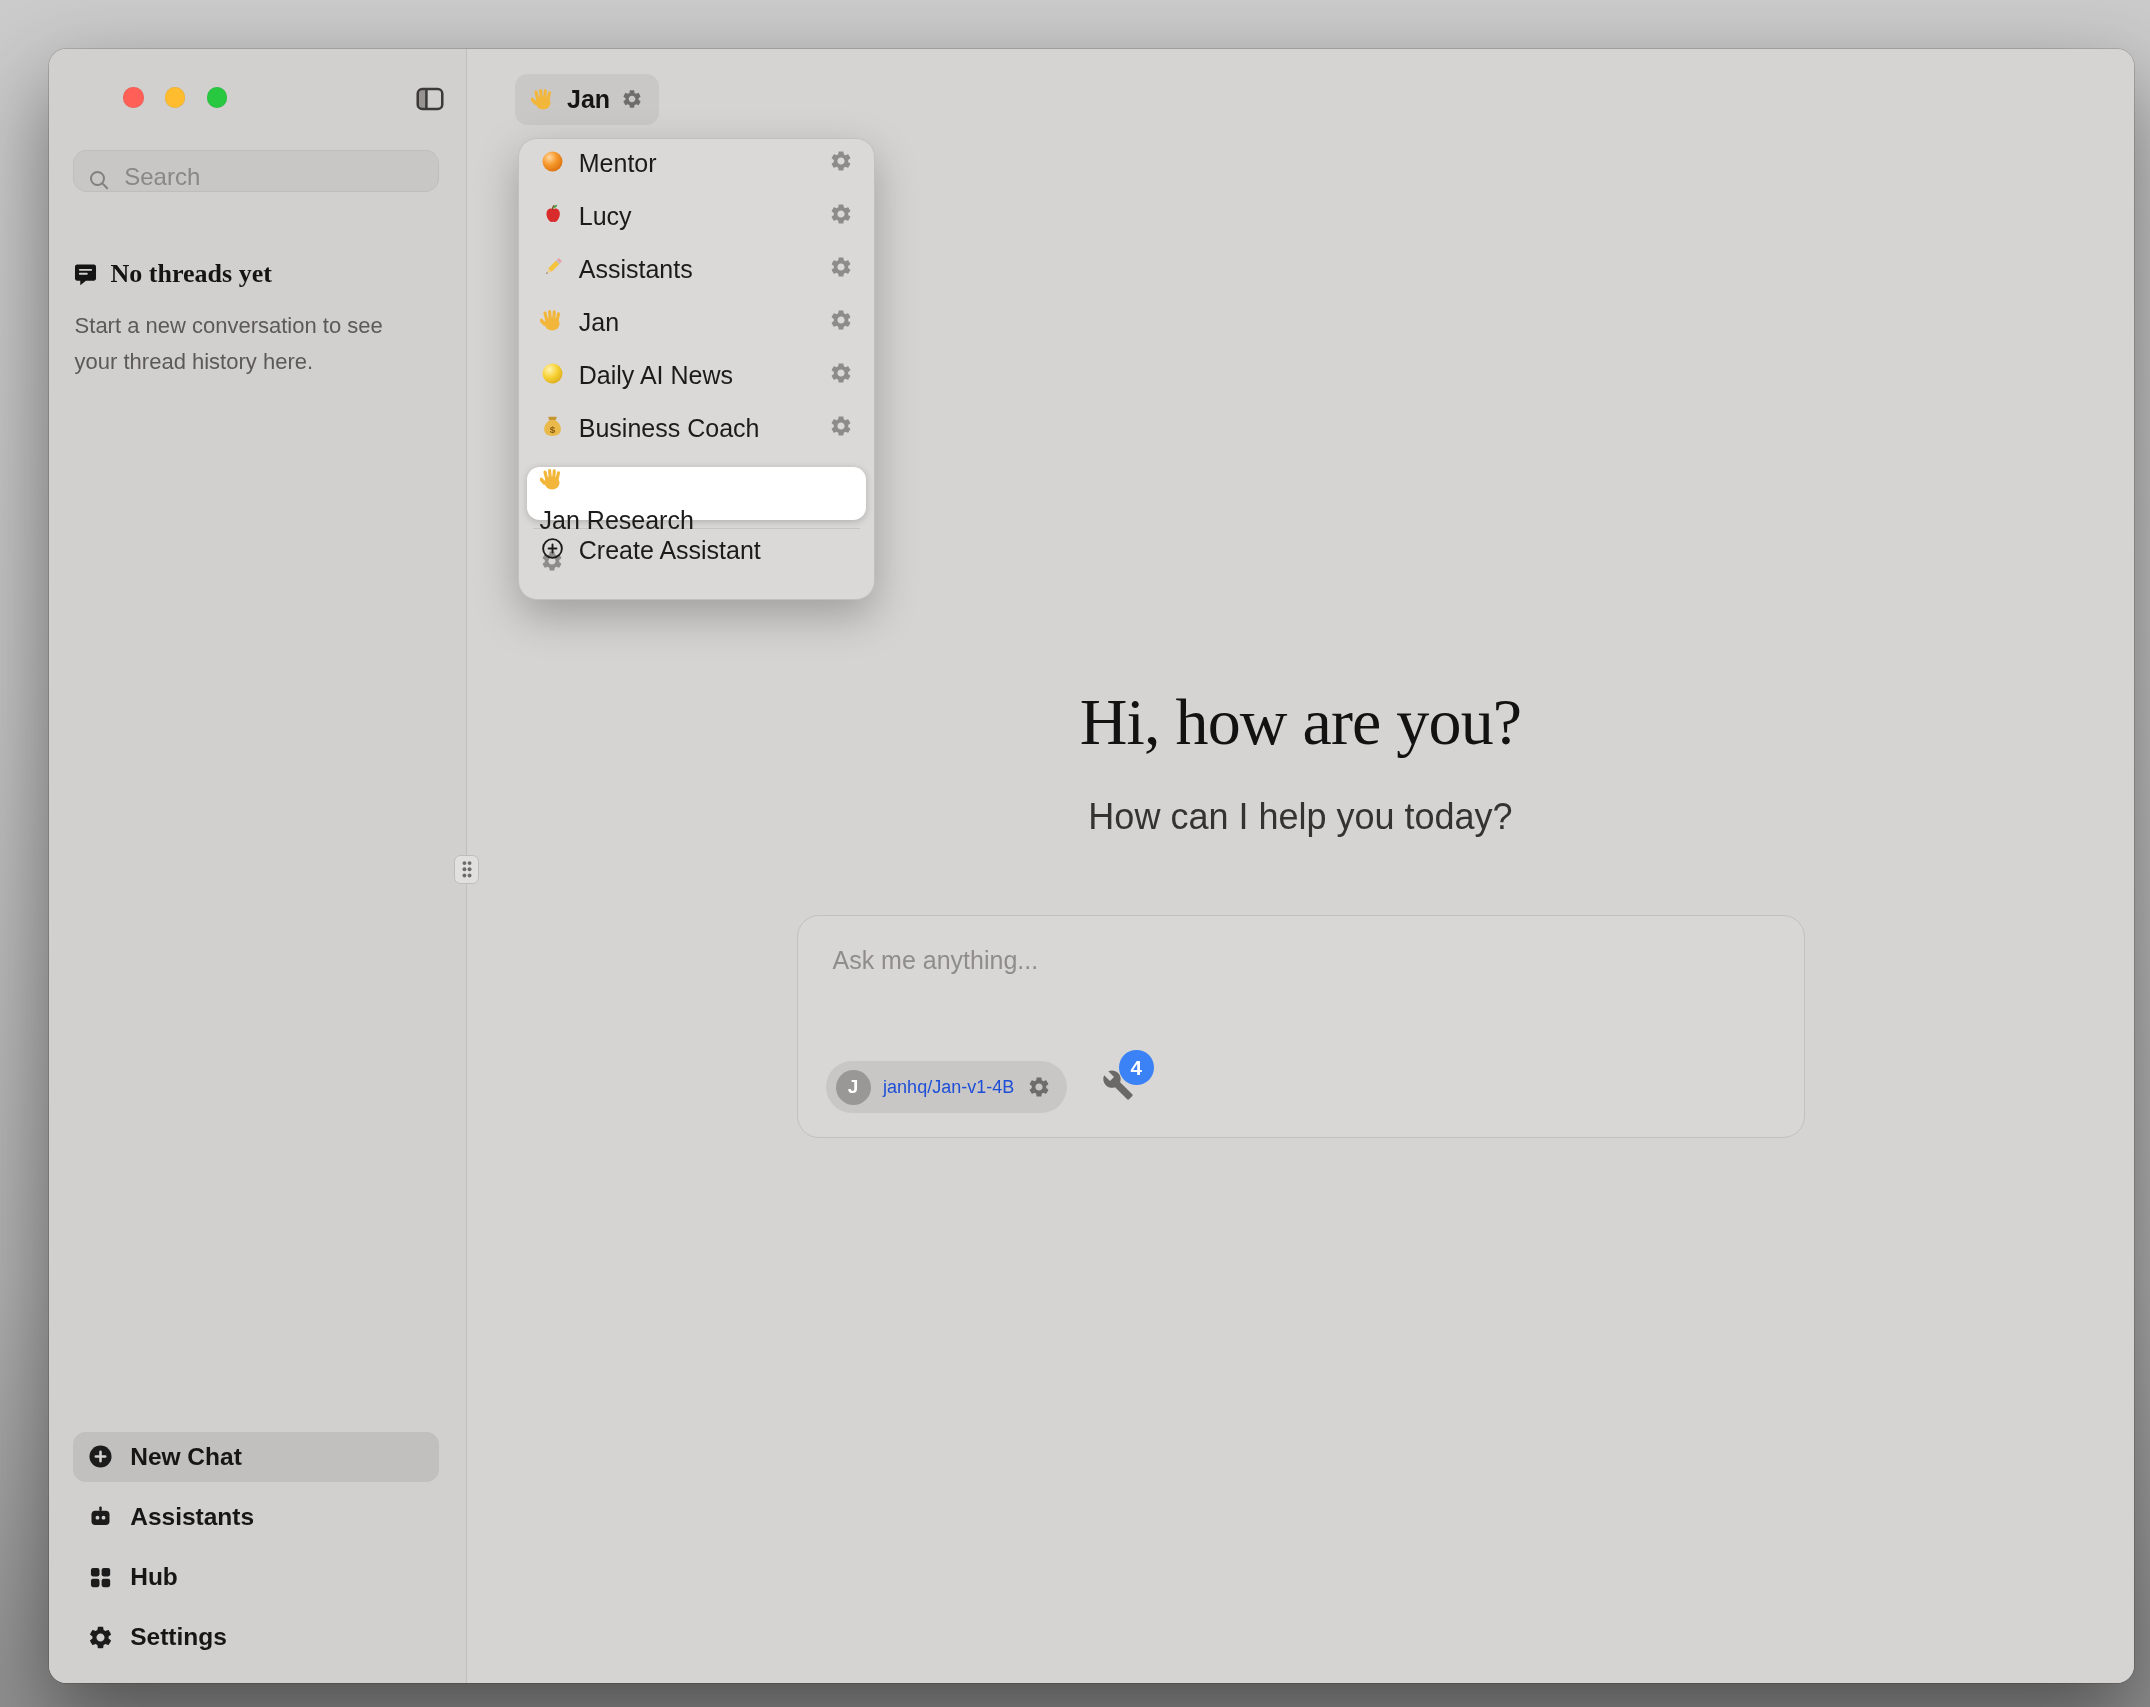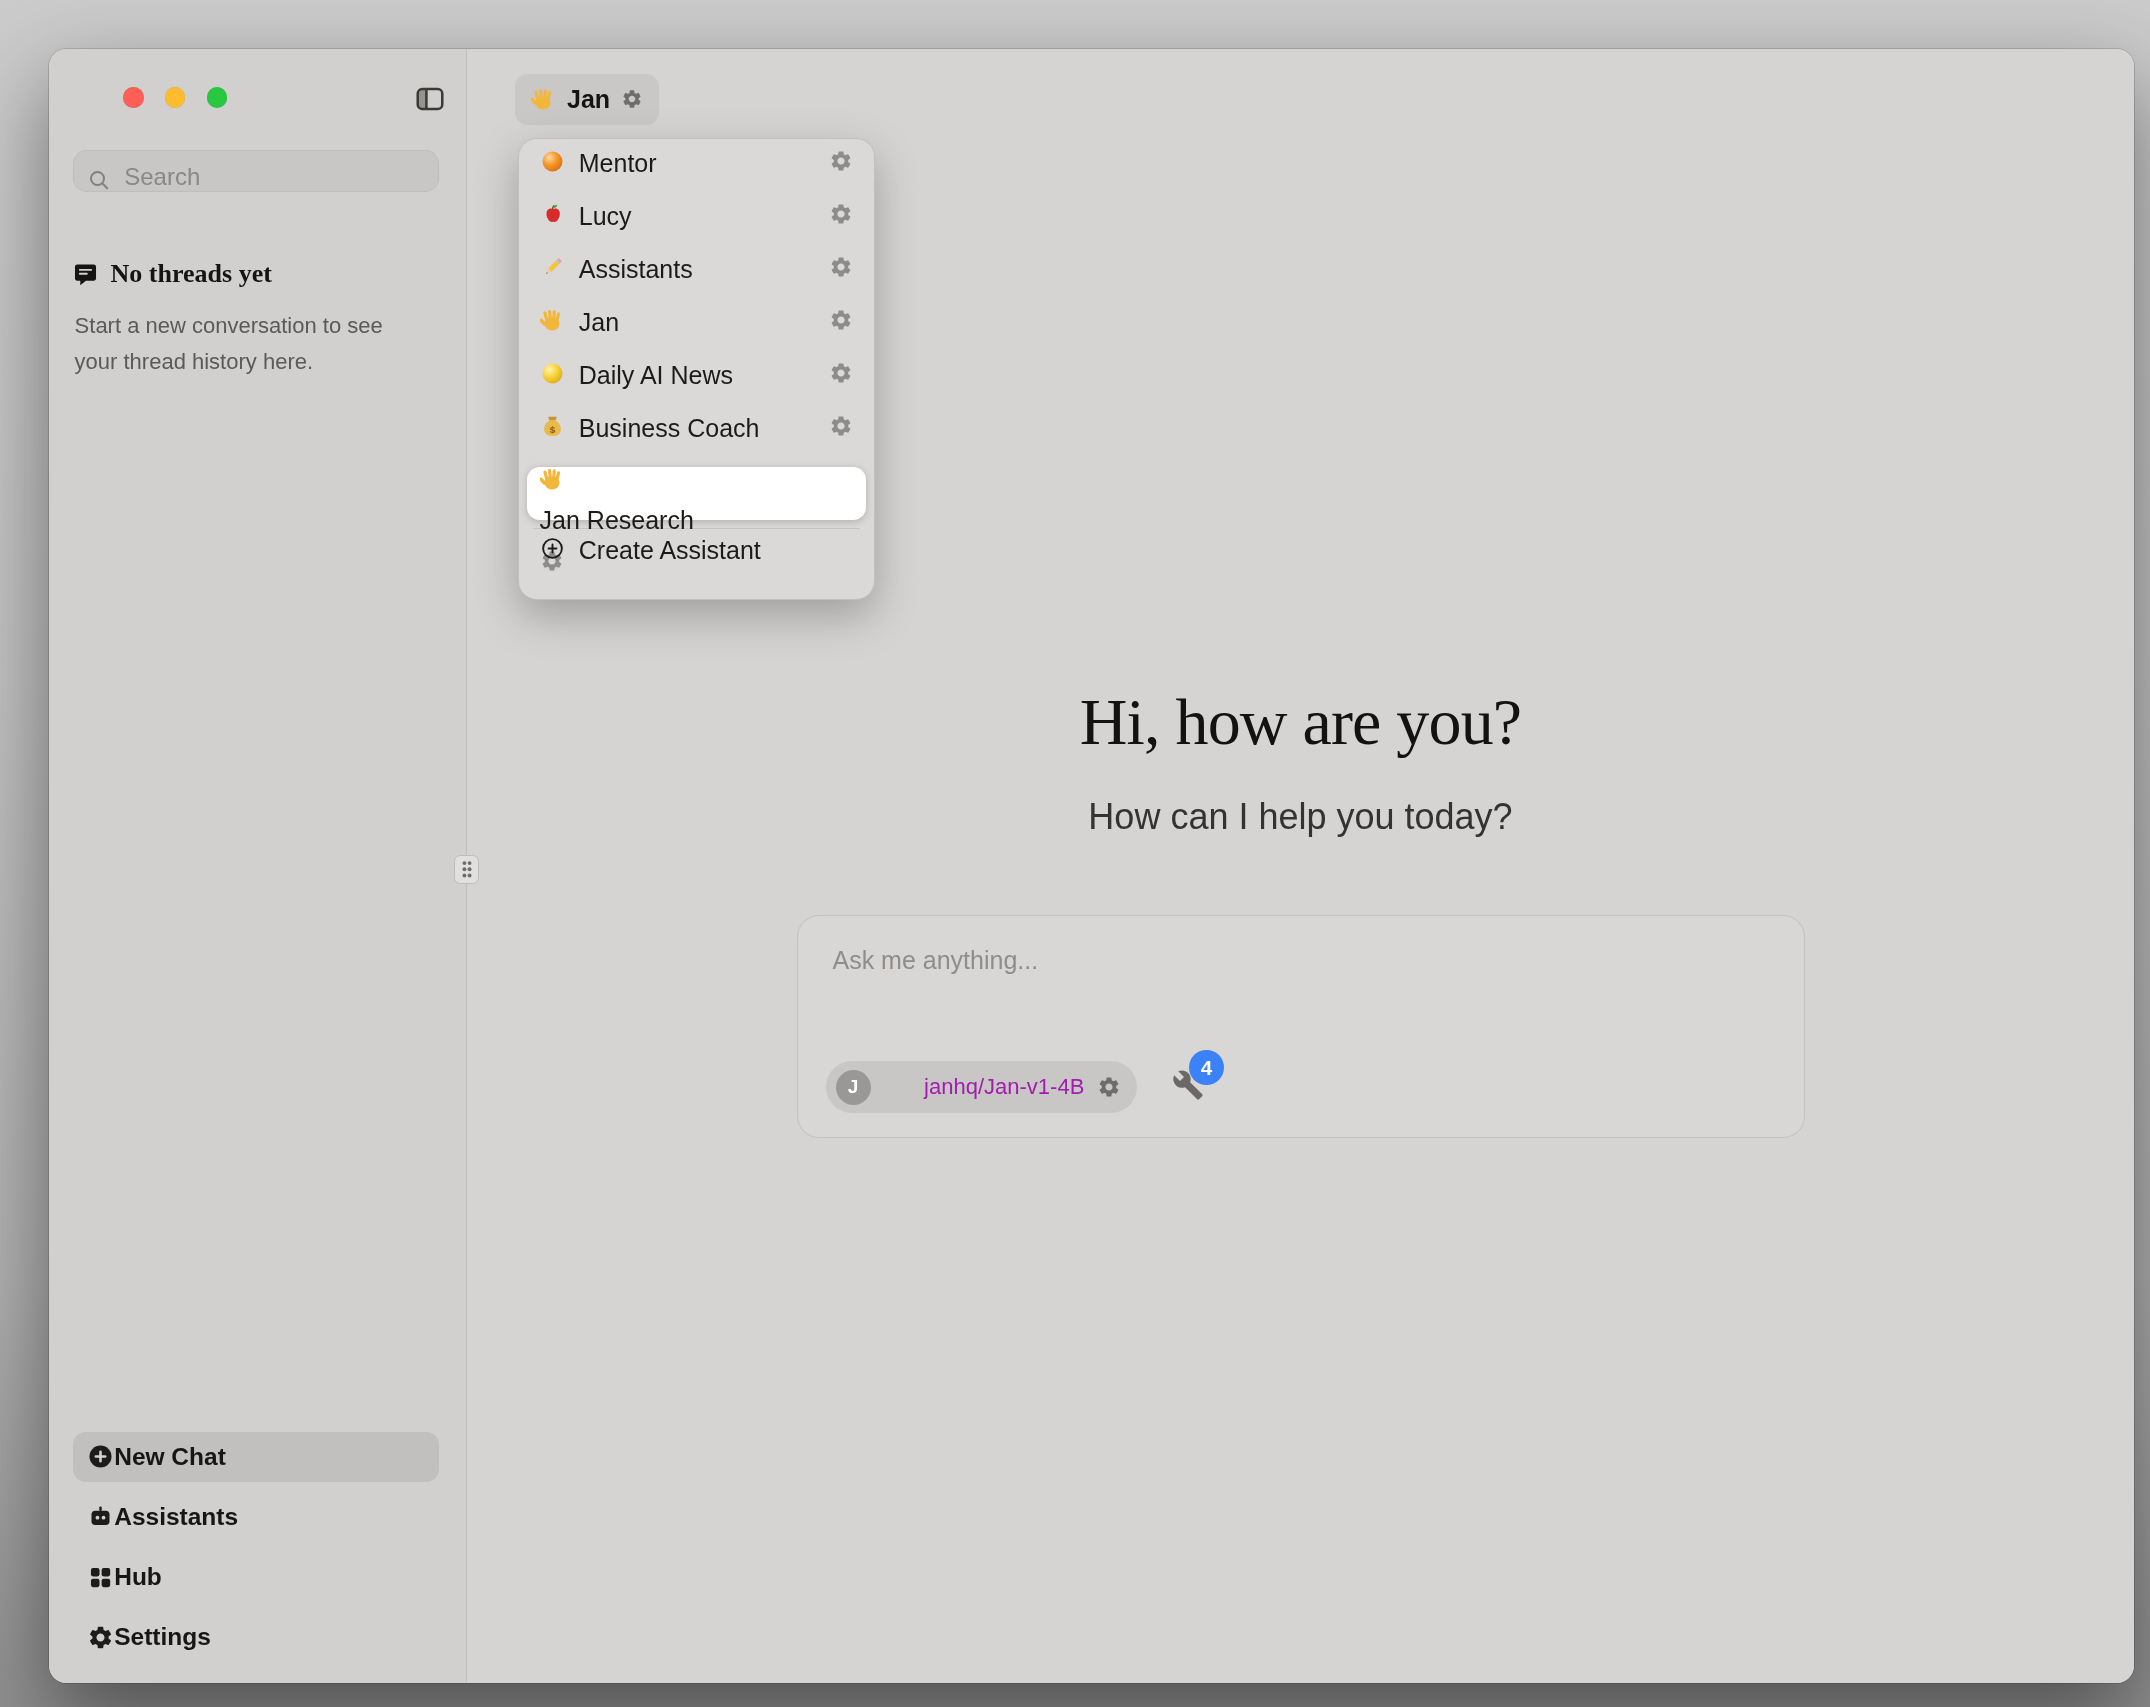--- a/index.html
+++ b/index.html
@@ -47,21 +47,21 @@
   }
   .search-box input::placeholder { color:#8a8886; }
 
   .empty { position:absolute; left:24px; top:210px; width:356px; }
   .empty-title-row { display:flex; align-items:center; gap:12.6px; color:#141414;font-family:Liberation Serif, serif; }
   .empty-title-row h2 { margin:0; font-size:26px; font-weight:700; }
   .empty p { margin:19px 0 0 1.6px; font-size:22px; line-height:36px; color:#5c5a58; }
 
   .side-nav { position:absolute; left:24px; right:27px; bottom:20.6px; display:flex; flex-direction:column; gap:10.3px; }
   .nav-item {
-    height:50px; display:flex; align-items:center; gap:0; padding:0 14.2px;
+    height:50px; display:flex; align-items:center; gap:16px; padding:0 14.2px;
     border-radius:12.6px; font-size:24.5px; font-weight:600; color:#161616; cursor:default;
   }
   .nav-item.active { background:#c2c0be; }
   .nav-item .icon { color:#1c1c1c; }
 
   
   .main { flex:1; position:relative; background:#d6d4d2; }
 
   .assistant-pill {
     position:absolute; left:48px; top:24.5px; height:51px;
@@ -109,21 +109,21 @@
   }
   .model-pill {
     height:52px; display:flex; align-items:center; gap:12.6px;
     padding:0 16px 0 9.5px; background:#c9c7c5; border-radius:26px;
   }
   .avatar {
     width:35px; height:35px; border-radius:50%; background:#9a9896;
     color:#fff; font-size:19px; font-weight:700;
     display:flex; align-items:center; justify-content:center;
   }
-  .model-name { font-size:22px; color:#a21caf;margin-left:41px; }
+  .model-name { font-size:18px; color:#1d4ed8; }
   .tools { position:relative; width:36px; height:36px; color:#6b6967; }
   .badge {
     position:absolute; top:-19px; right:-16px; min-width:35px; height:35px;
     border-radius:17.4px; background:#3b82f6; color:#fff; font-size:20.6px; font-weight:600;
     display:flex; align-items:center; justify-content:center; padding:0 4.7px;
   }
 
   .drag-handle {
     position:absolute; left:-12.6px; top:806px; width:25px; height:28.5px; z-index:8;
     background:#e2e0de; border:0.8px solid #bfbdb9; border-radius:6.3px;

